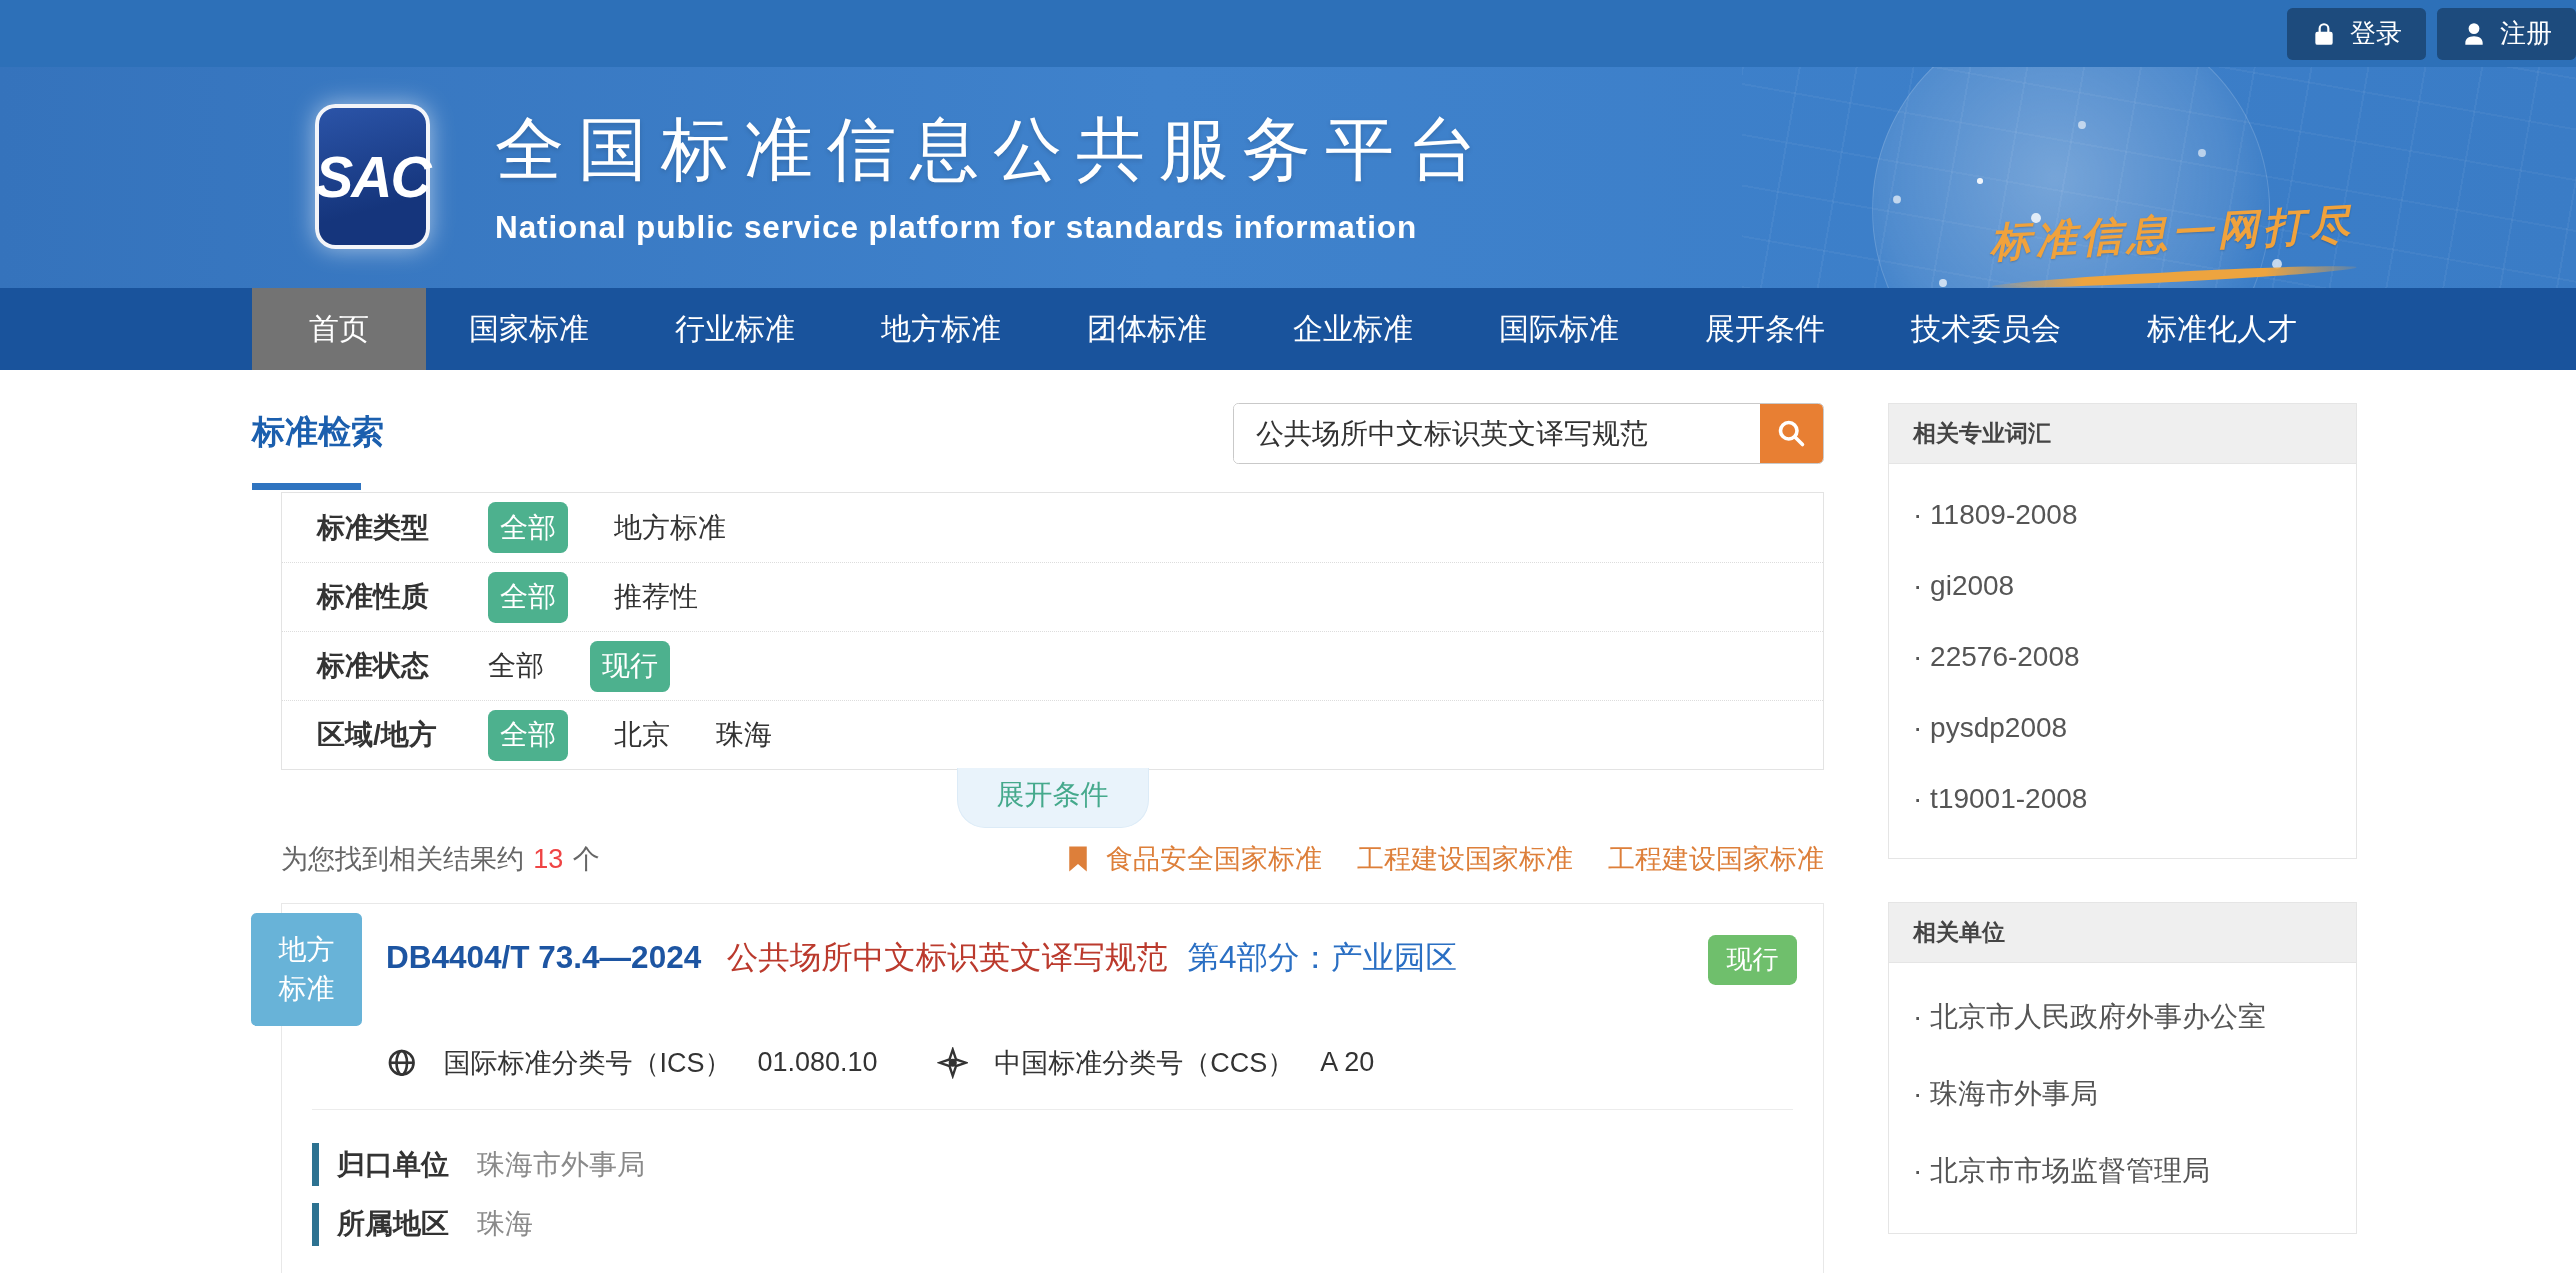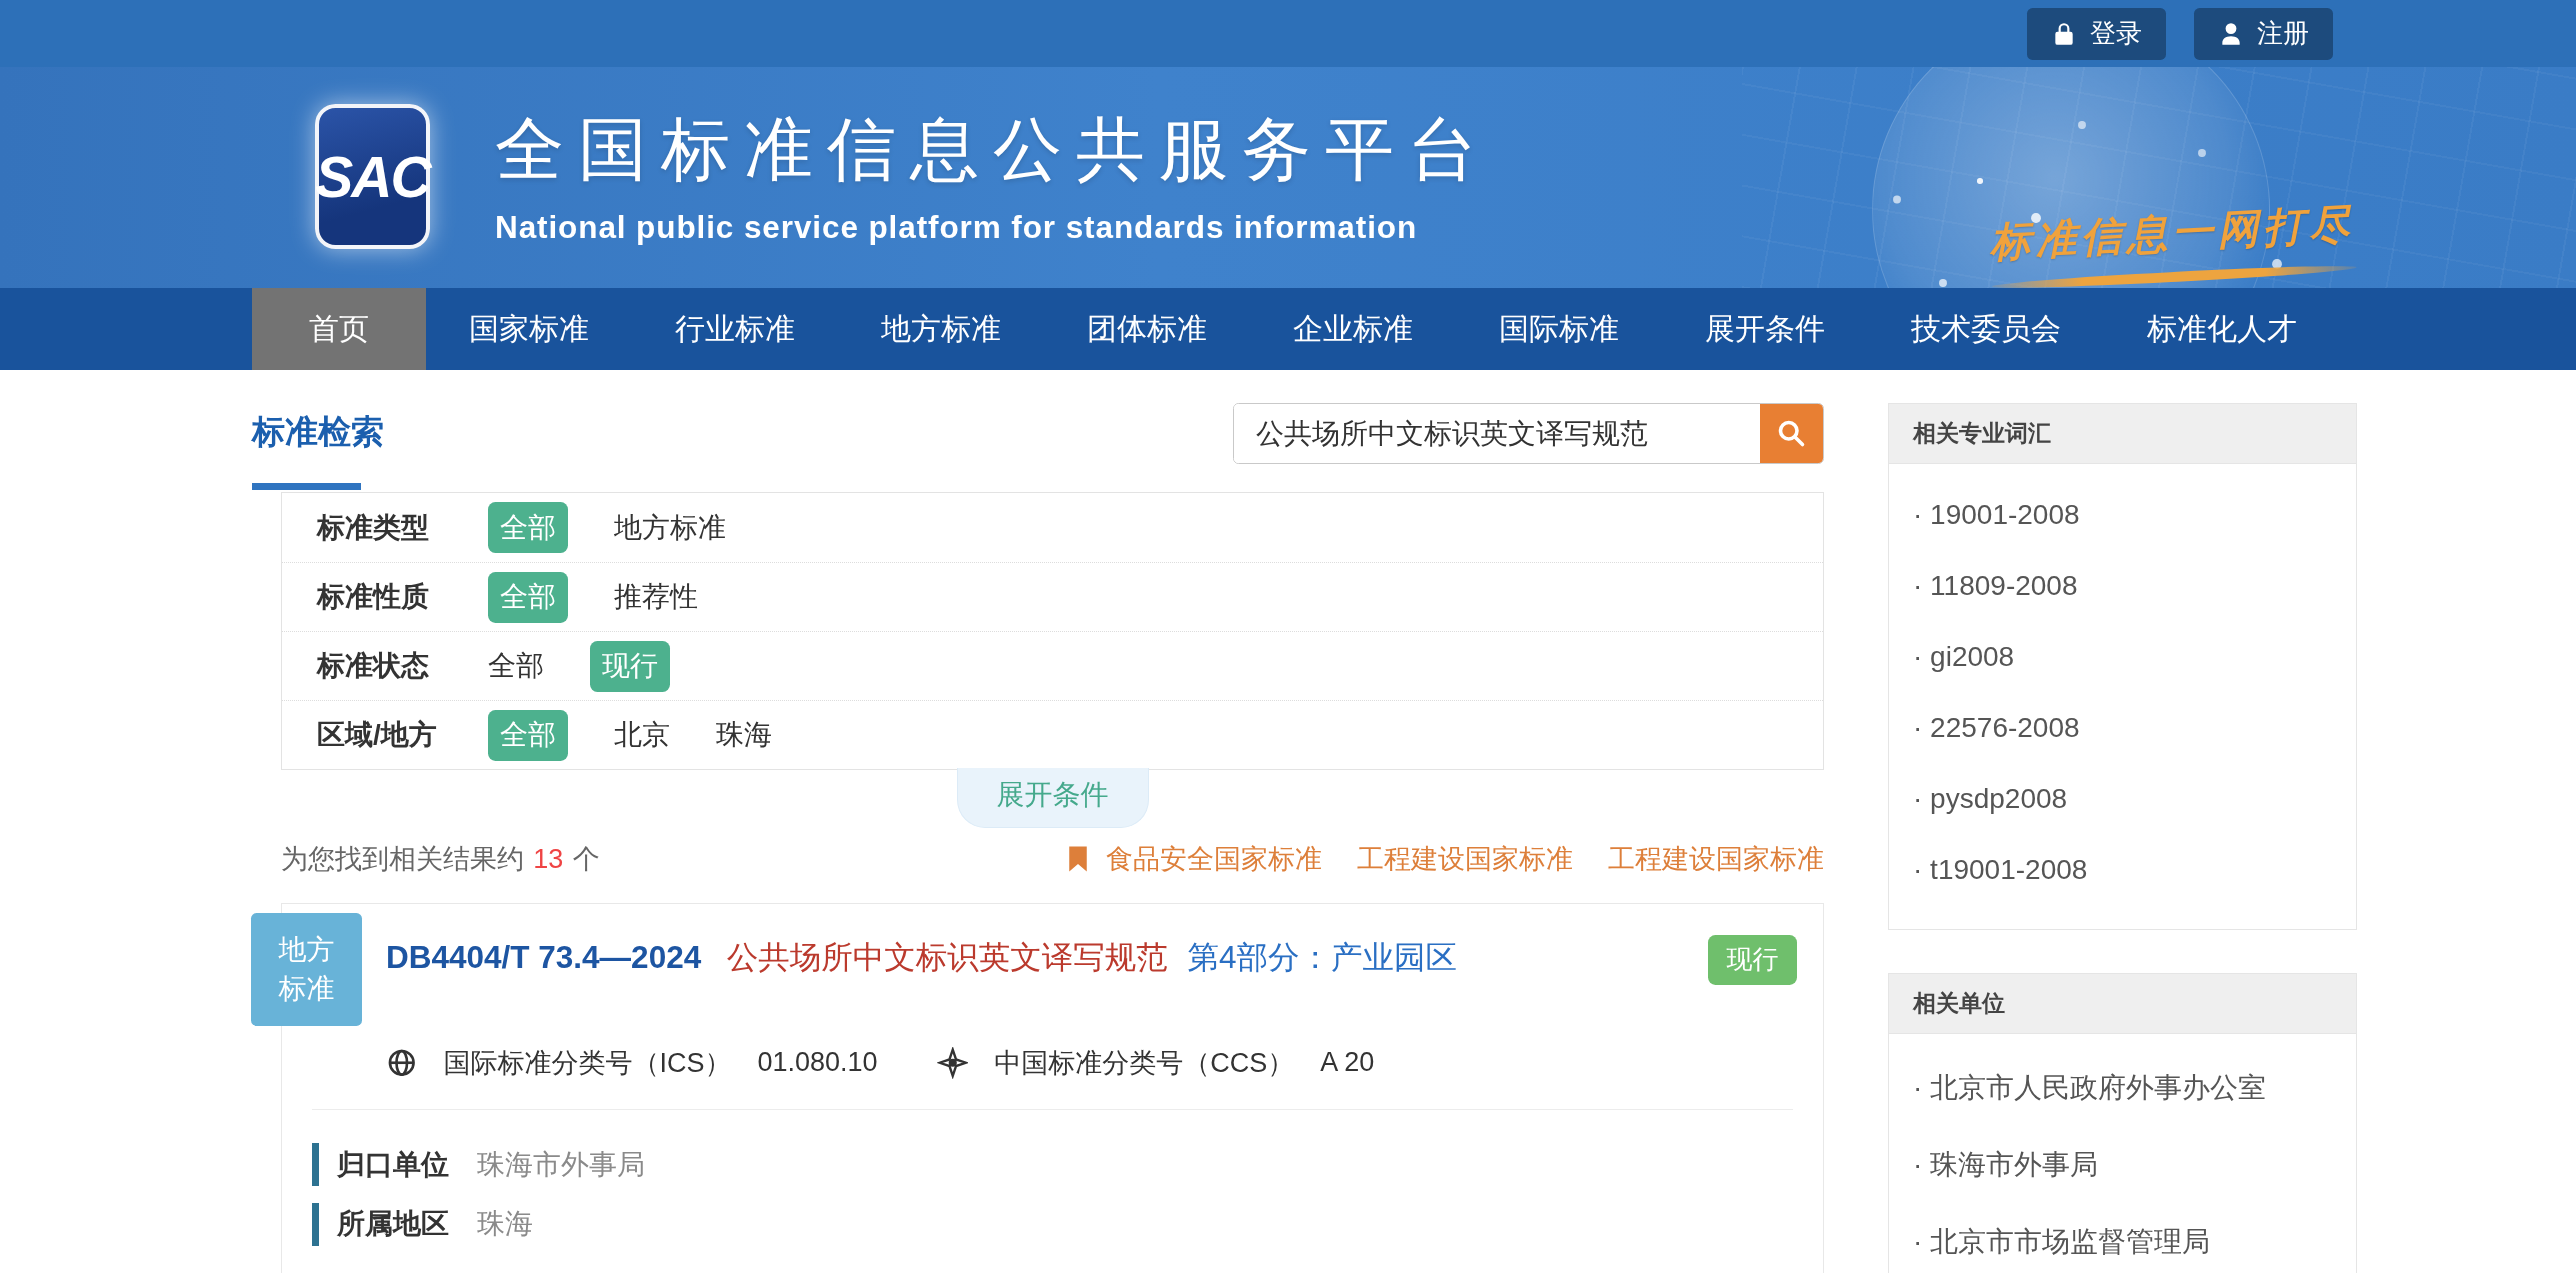--- a/index.html
+++ b/index.html
@@ -1,21 +1,21 @@
 <!DOCTYPE html>
 <html style="font-size:15px"><head>
 <meta charset="utf-8">
 <style>
   * { box-sizing: border-box; margin: 0; padding: 0; }
   html,body { width: 2576px; height: 1273px; overflow: hidden; background: #fff;
     font-family: "Liberation Sans", sans-serif; }
 
   
   .top-strip { height: 67px; background: #2d70b8; display: flex; justify-content: flex-end;
-    align-items: center; gap: 28px; padding-right: 243px; }
+    align-items: center; gap: 11px; }
   .auth-btn { height: 52px; background: #1d4b7d; color: #fff; font-size: 26px;
     border: none; border-radius: 5.6px; padding: 0 24px; display: flex; align-items: center;
     gap: 13px; cursor: pointer; }
 
   
   .banner { height: 221px; background: linear-gradient(90deg,#3573bc 0%, #3f82cc 45%, #3a7cc6 100%);
     position: relative; overflow: hidden; }
   .banner-grid { position: absolute; right: 0; top: 0; width: 834px; height: 100%;
     background:
       repeating-linear-gradient(100deg, rgba(255,255,255,.07) 0 1.9px, transparent 1.9px 56px),
@@ -306,21 +306,20 @@
         </div>
       </div>
     </div>
 
   </div>
 
   <div class="side-col">
     <div class="side-panel">
       <div class="side-header">相关专业词汇</div>
       <div class="side-list">
-        <div class="side-item">19001-2008</div>
         <div class="side-item">11809-2008</div>
         <div class="side-item">gi2008</div>
         <div class="side-item">22576-2008</div>
         <div class="side-item">pysdp2008</div>
         <div class="side-item">t19001-2008</div>
       </div>
     </div>
     <div class="side-panel">
       <div class="side-header">相关单位</div>
       <div class="side-list">

